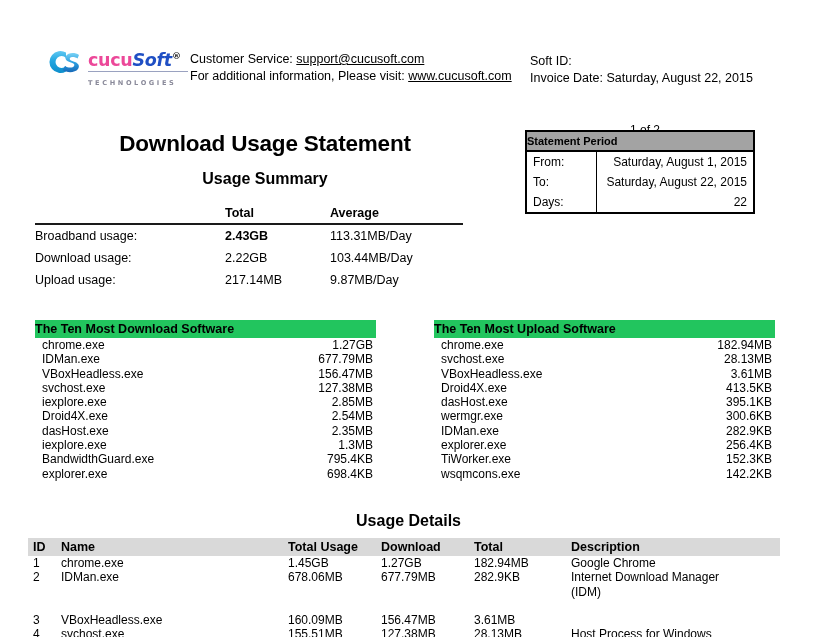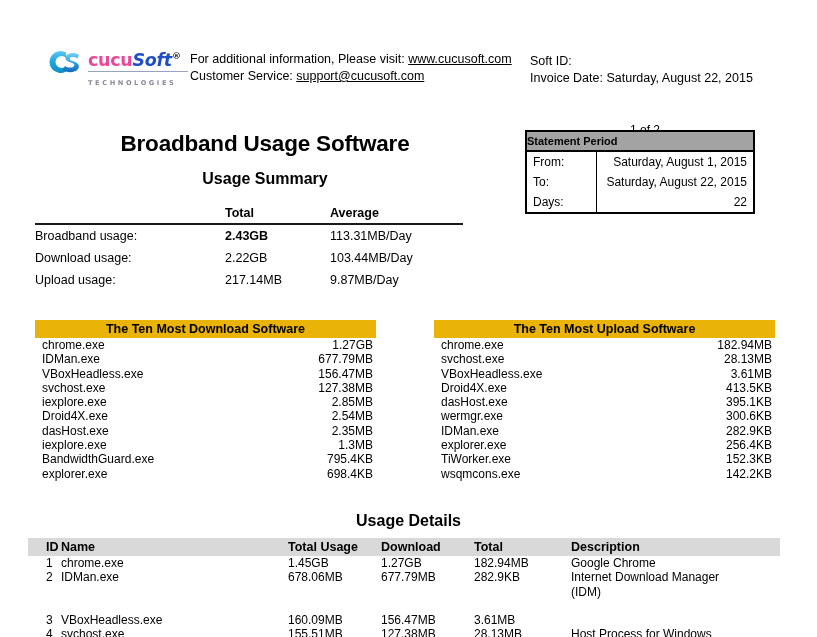--- a/index.html
+++ b/index.html
@@ -170,22 +170,22 @@
   
   .ten {
     position: absolute;
     top: 320px;
     width: 341px;
     font-size: 12px;
   }
   .ten.left  { left: 35px; }
   .ten.right { left: 434px; }
   .ten-head {
-    background: #eab308;
-    text-align: center;
+    background: #22c55e;
+    text-align: left;
     font-weight: bold;
     font-size: 12.5px;
     padding: 2px 0 2px 0;
   }
   .ten-row {
     display: flex;
     justify-content: space-between;
     padding: 0 3px 0 7px;
     line-height: 14.3px;
     box-sizing: border-box;
@@ -212,21 +212,21 @@
     display: flex;
     background: #d9d9d9;
     font-weight: bold;
     font-size: 12.5px;
     padding: 2px 0 2px 0;
   }
   .det-row {
     display: flex;
     line-height: 14.3px;
   }
-  .c-id    { width: 33px; padding-left: 18px; box-sizing: border-box; }
+  .c-id    { width: 33px; padding-left: 5px; box-sizing: border-box; }
   .c-name  { width: 227px; }
   .c-total { width: 93px; }
   .c-down  { width: 93px; }
   .c-up    { width: 97px; }
   .c-desc  { width: 200px; }
   .c-desc .l2 { display: block; }
 
   .spacer-row { height: 14px; }
 </style>
 </head>
@@ -256,44 +256,44 @@
                  C61 25 58 23 60 20 C62 17 70 17 75 21 Z" fill="url(#sgrad)"></path>
       </svg>
       <div class="logo-text">
         <div class="logo-name"><span class="logo-cucu">cucu</span><span class="logo-soft">Soft</span><span class="logo-reg">®</span></div>
         <div class="logo-tech">TECHNOLOGIES</div>
       </div>
     </div>
 
     <div class="contact">
       <div>
+        <span>Customer Service:</span>
+        <a href="#">support@cucusoft.com</a>
+      </div>
+      <div>
         <span>For additional information, Please visit:</span>
         <a href="#">www.cucusoft.com</a>
-      </div>
-      <div>
-        <span>Customer Service:</span>
-        <a href="#">support@cucusoft.com</a>
       </div>
     </div>
 
     <div class="acct">
       <div>
         <span>Soft ID:</span>
         <span></span>
       </div>
       <div>
         <span>Invoice Date:</span>
         <span>Saturday, August 22, 2015</span>
       </div>
     </div>
 
     <div class="pageno">1 of 2</div>
   </div>
 
-  <div class="doc-title">Broadband Usage Software</div>
+  <div class="doc-title">Download Usage Statement</div>
   <div class="sub-title">Usage Summary</div>
 
   <div class="sp-box">
     <div class="sp-head">Statement Period</div>
     <div class="sp-row">
       <div class="sp-label">From:</div>
       <div class="sp-value">Saturday, August 1, 2015</div>
     </div>
     <div class="sp-row two">
       <div class="sp-label">To:</div>

